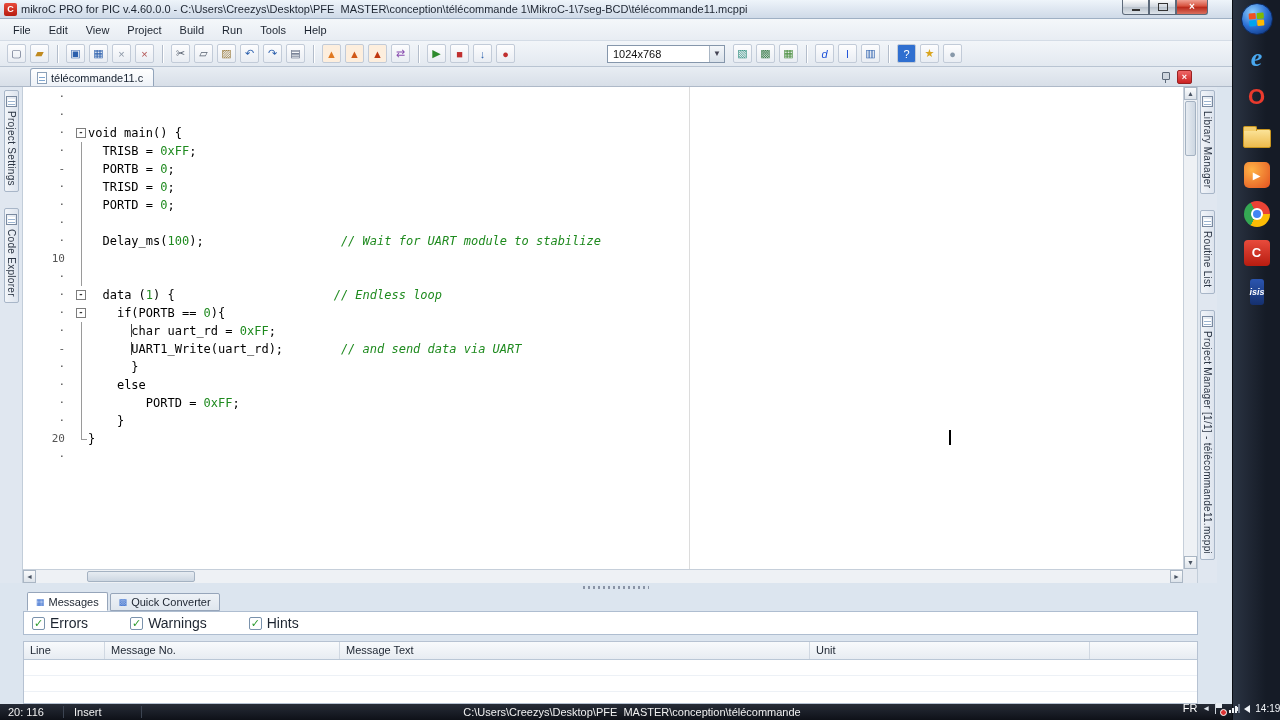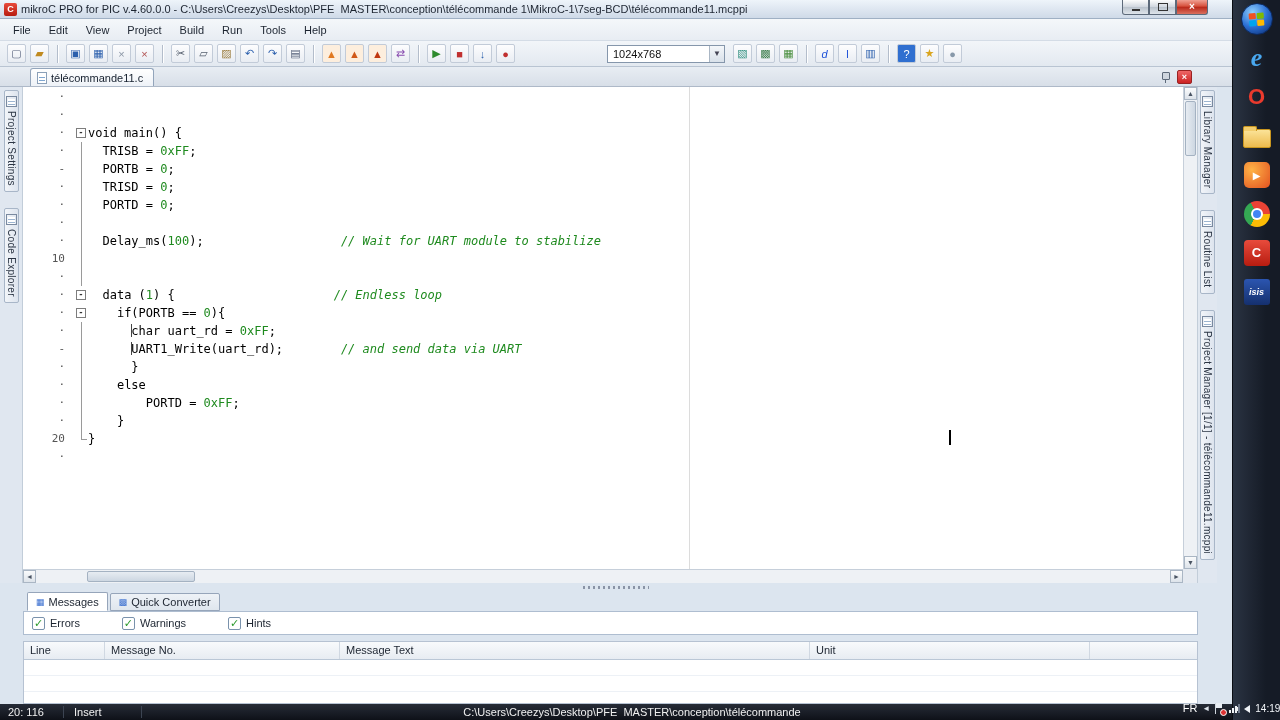--- a/index.html
+++ b/index.html
@@ -86,21 +86,21 @@
 
   
   .bottom{height:112px;padding:0 34px 0 23px;display:flex;flex-direction:column;background:#dce5ef}
   .btabs{height:19px;display:flex;align-items:flex-end;padding-left:4px}
   .btab{display:flex;align-items:center;gap:4px;height:18px;padding:0 8px;font-size:11px;color:#1c2430;border:1px solid #96a5ba;background:linear-gradient(#eef2f7,#dfe6ee);margin-right:2px;border-radius:2px 2px 0 0}
   .btab.active{background:#fff;height:19px;border-bottom:1px solid #fff}
   .bticon{font-size:9px;color:#3a6fd0}
   .filters{margin-top:0;background:#fff;border:1px solid #aebdd0;height:24px;display:flex;align-items:center;padding-left:8px}
   .fgroup{display:flex;align-items:center;margin-right:42px}
   .cbx{width:13px;height:13px;border:1px solid #7a92ac;background:#fff;border-radius:2px;font:bold 11px/12px "DejaVu Sans",sans-serif;color:#2c9a2c;text-align:center}
-  .flbl{font-size:11px;color:#1c2430;margin-left:5px}
+  .flbl{font-size:14px;color:#1c2430;margin-left:5px}
   .mtable{flex:1;margin-top:6px;background:#fff;border:1px solid #b6c2d2;display:flex;flex-direction:column;min-height:0}
   .mhead{height:18px;display:flex;background:linear-gradient(#f8fafc,#e7ecf2);border-bottom:1px solid #bac7d6;flex:none}
   .mcol{font-size:11px;color:#1c2430;padding:2px 0 0 6px;border-right:1px solid #d0d8e2}
   .mcol:nth-child(1){width:81px}
   .mcol:nth-child(2){width:235px}
   .mcol:nth-child(3){width:470px}
   .mcol:nth-child(4){width:280px}
   .mfill{flex:1}
   .mrow{height:16px;border-bottom:1px solid #edf1f6}
 
@@ -119,21 +119,21 @@
   .f1{background:#f25022}.f2{background:#7fba00}.f3{background:#00a4ef}.f4{background:#ffb900}
   .tbi-internet-explorer .tbg{font:italic bold 26px "Liberation Serif",serif;color:#49a8f0}
   .tbi-opera .tbg{font:bold 22px "Liberation Sans",sans-serif;color:#ea3a2d}
   .fldr{width:28px;height:19px;background:linear-gradient(#fbe398,#edbb4e);border:1px solid #c9961f;border-radius:2px;position:relative;margin-top:4px}
   .fldr::before{content:"";position:absolute;left:-1px;top:-4px;width:12px;height:4px;background:#f2cd6d;border:1px solid #c9961f;border-bottom:none;border-radius:2px 2px 0 0}
   .tbi-media-player .tbg{width:26px;height:26px;border-radius:5px;background:radial-gradient(circle at 30% 30%,#ffb347,#e2511f);color:#fff;font-size:10px;display:flex;align-items:center;justify-content:center}
   .chromeball{width:26px;height:26px;border-radius:50%;background:conic-gradient(from -30deg,#ea4335 0 120deg,#fbbc05 120deg 240deg,#34a853 240deg 360deg);position:relative}
   .chromeball::after{content:"";position:absolute;inset:7px;background:#fff;border-radius:50%}
   .chromeball::before{content:"";position:absolute;inset:9px;background:#4285f4;border-radius:50%;z-index:1}
   .tbi-mikroc .tbg{width:26px;height:26px;border-radius:4px;background:linear-gradient(#e84b3c,#b71c10);color:#fff;font:bold 13px/26px "Liberation Sans",sans-serif;text-align:center}
-  .tbi-isis .tbg{width:26px;height:26px;border-radius:3px;background:linear-gradient(#2b55b0,#15306e);color:#fff;font:italic bold 9px/26px "Liberation Sans",sans-serif;text-align:center}
+  .tbi-isis .tbg{width:14px;height:26px;border-radius:3px;background:linear-gradient(#2b55b0,#15306e);color:#fff;font:italic bold 9px/26px "Liberation Sans",sans-serif;text-align:center}
   .tray{margin-top:auto;display:flex;flex-direction:row;align-items:center;gap:5px;padding-bottom:2px}
   .lang{color:#fff;font-size:11px}
   .chev{color:#dfe5ec;font-size:8px}
   .trow{display:flex;align-items:flex-end;gap:4px}
   .tflag{width:9px;height:11px;position:relative}
   .tflag::before{content:"";position:absolute;left:0;top:0;width:7px;height:5px;background:#e8edf3}
   .tflag::after{content:"";position:absolute;left:0;top:0;width:1px;height:11px;background:#cfd6de}
   .badge{position:absolute;right:-3px;bottom:-2px;width:7px;height:7px;border-radius:50%;background:#d33;border:1px solid #fff}
   .net{display:flex;align-items:flex-end;gap:1px}
   .net i{display:block;width:2px;background:#f0f3f7}

